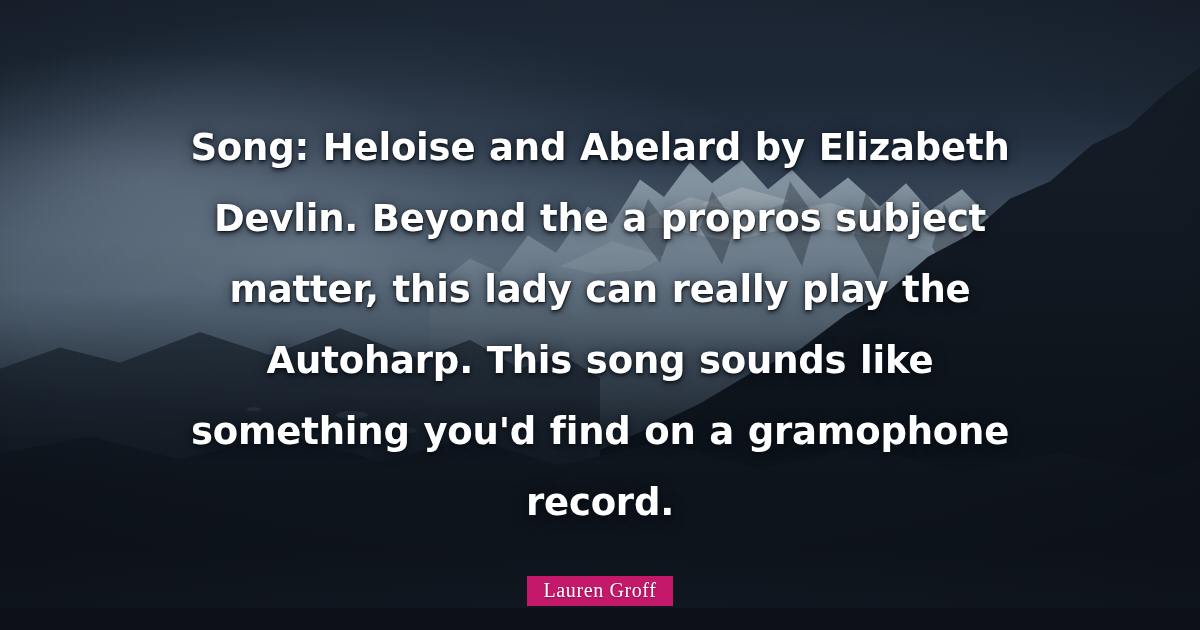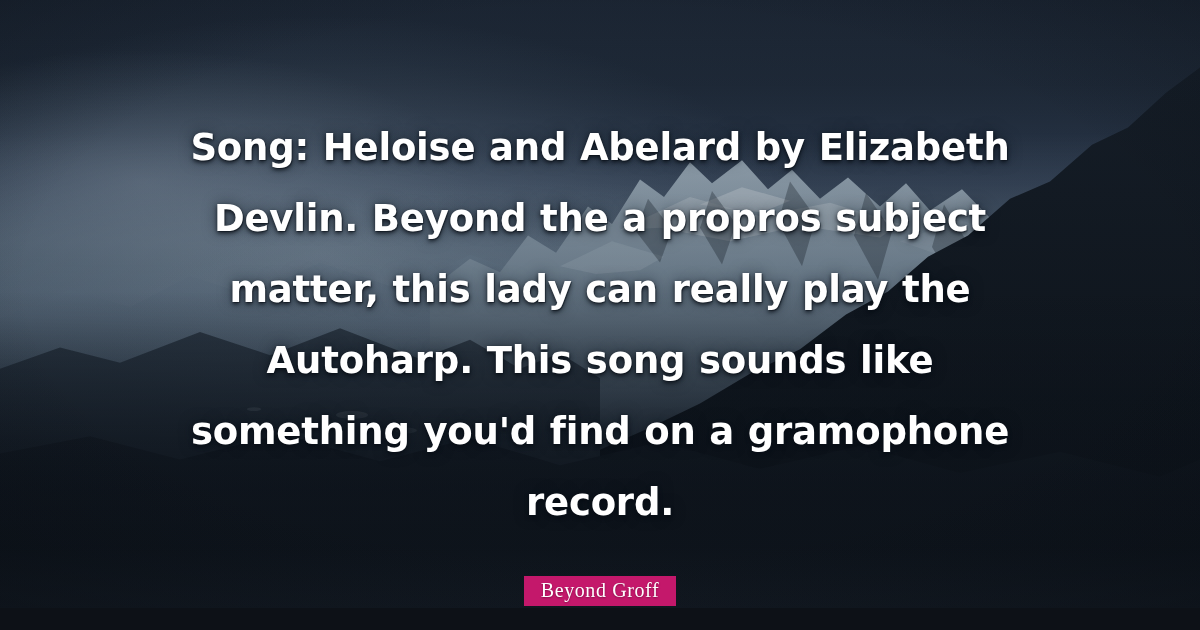--- a/index.html
+++ b/index.html
@@ -237,16 +237,16 @@
   </div>
 
   <div class="bg-layer bg-vignette-bottom"></div>
   <div class="bg-layer bg-text-scrim"></div>
   <div class="bg-layer bg-vignette-edges"></div>
 
   <div class="content">
 
     <blockquote class="quote-text">Song: Heloise and Abelard by Elizabeth Devlin. Beyond the a propros subject matter, this lady can really play the Autoharp. This song sounds like something you'd find on a gramophone record.</blockquote>
 
-    <div class="author-badge">Beyond Groff</div>
+    <div class="author-badge">Lauren Groff</div>
 
   </div>
 </div>
 
 </body></html>

